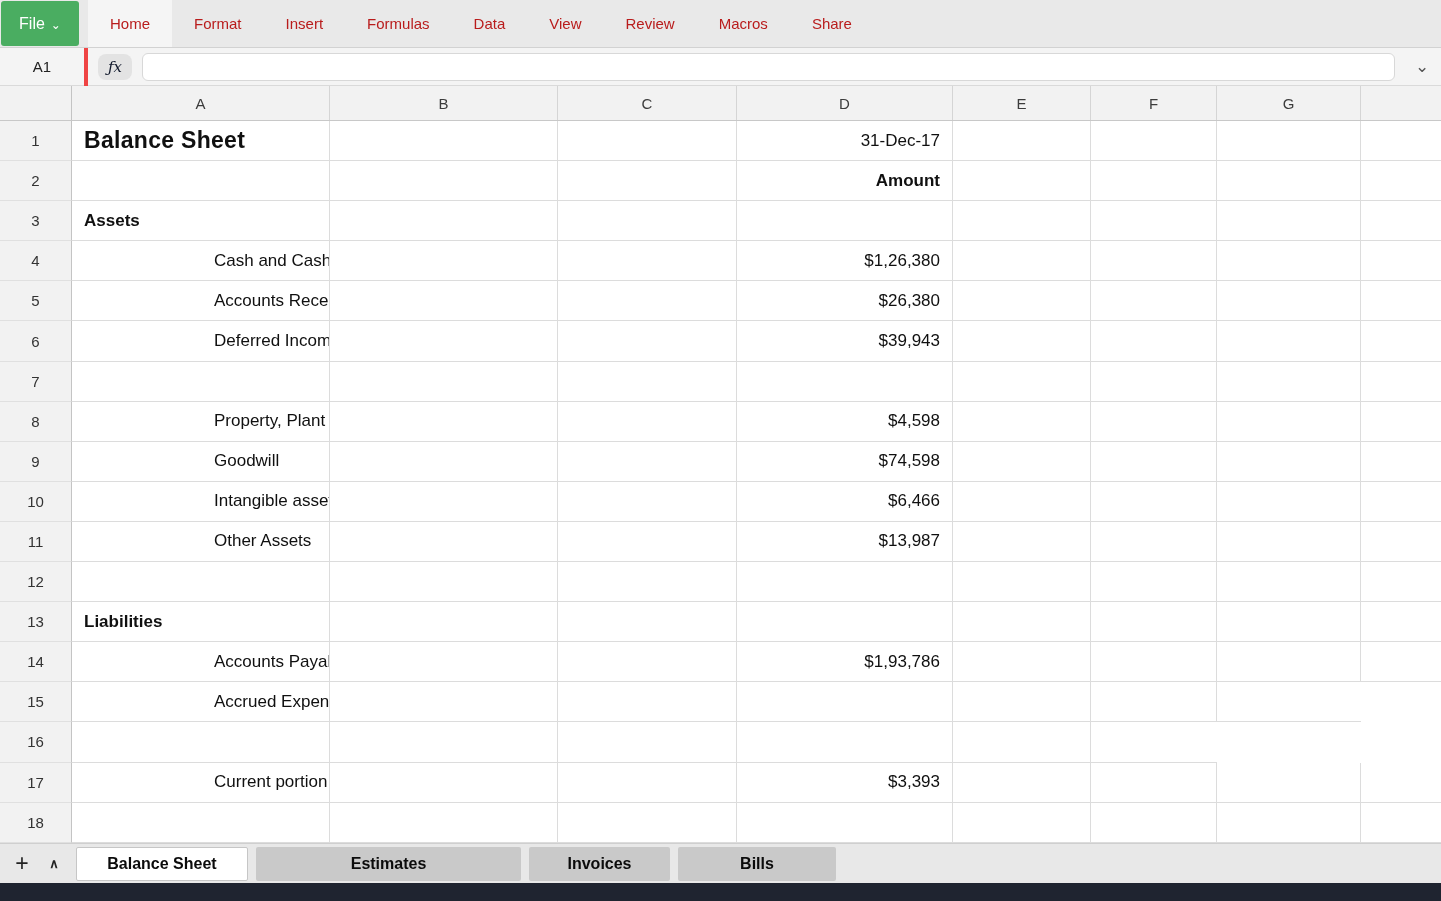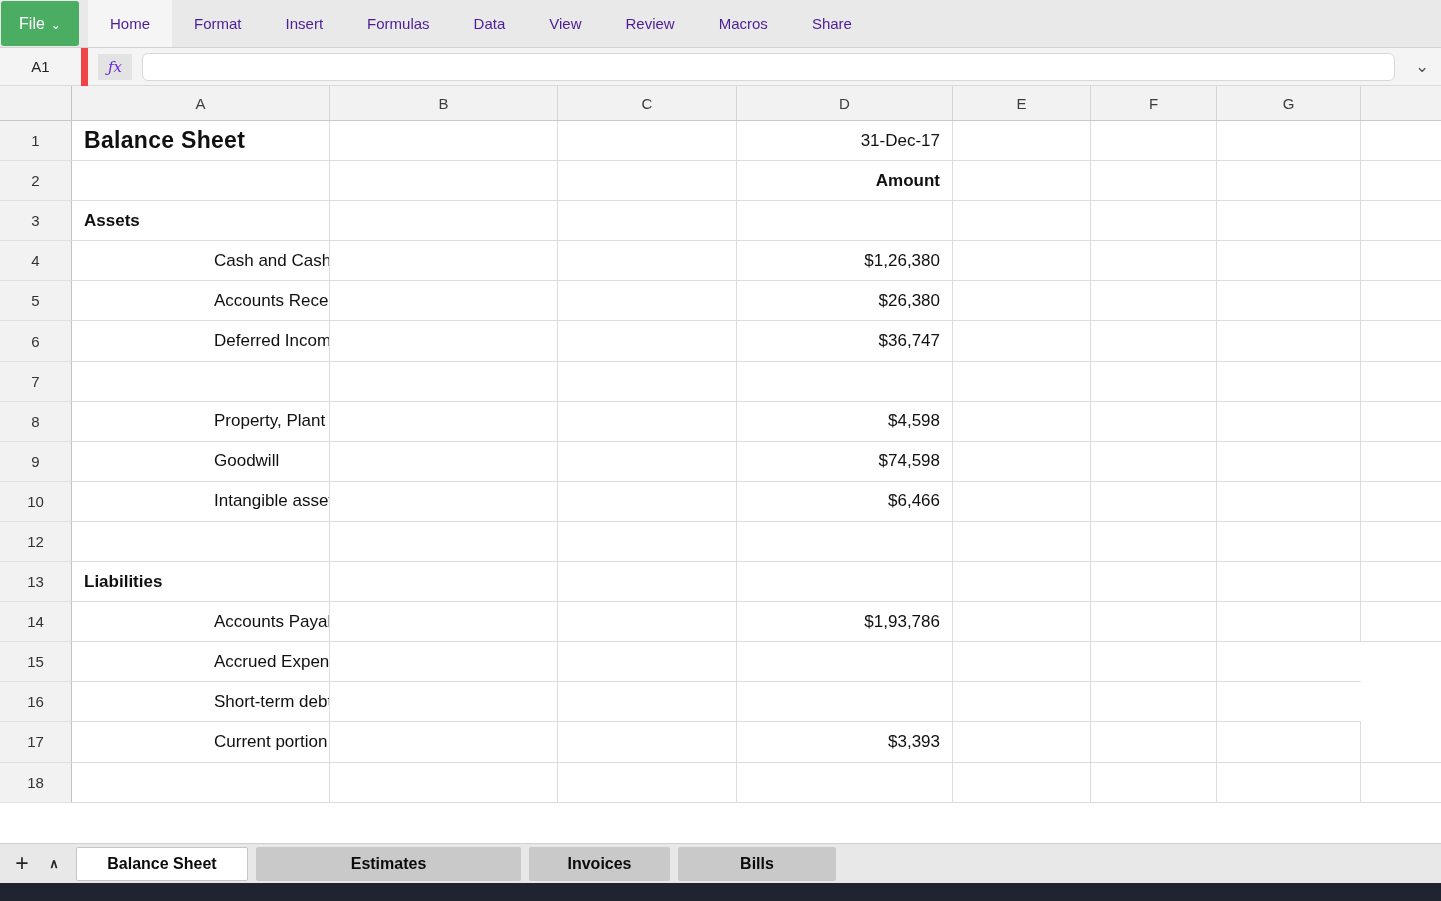--- a/index.html
+++ b/index.html
@@ -30,37 +30,37 @@
   }
   .file-btn{
     width:78px;margin:1px;border:none;border-radius:3px;
     background:var(--green);color:#fff;font-size:16px;
     font-family:"Liberation Sans",sans-serif;
     display:flex;align-items:center;justify-content:center;gap:6px;cursor:pointer;
   }
   .file-chev{font-size:12px;line-height:1;margin-top:2px;}
   .menu-items{display:flex;align-items:stretch;margin-left:8px;}
   .menu-item{
-    display:flex;align-items:center;padding:0 22px;font-size:15px;color:#4c1d95;cursor:default;
+    display:flex;align-items:center;padding:0 22px;font-size:15px;color:#b91c1c;cursor:default;
   }
   .menu-item.active{background:#f5f5f5;}
 
   
   .formulabar{
     height:38px;flex:0 0 38px;background:#f4f4f4;border-bottom:1px solid #dadada;
     display:flex;align-items:center;
   }
   .namebox{
     width:88px;text-align:center;font-size:15px;color:#222;
-    border-right:7px solid #ef4444;line-height:38px;cursor:text;
+    border-right:4px solid #ef4444;line-height:38px;cursor:text;
   }
   .fxbox{
-    width:34px;height:26px;margin-left:10px;background:#e3e3e3;border-radius:0;
+    width:34px;height:26px;margin-left:10px;background:#e3e3e3;border-radius:8px;
     display:flex;align-items:center;justify-content:center;
-    font-family:"DejaVu Serif",serif;font-style:italic;font-size:15px;color:#6d28d9;cursor:pointer;
+    font-family:"DejaVu Serif",serif;font-style:italic;font-size:15px;color:#0f172a;cursor:pointer;
   }
   .formula-input{
     flex:1;height:28px;margin:0 8px 0 10px;border:1px solid #d8d8d8;border-radius:6px;
     background:#fff;font-size:15px;padding:0 10px;outline:none;
     font-family:"Liberation Sans",sans-serif;
   }
   .collapsebtn{
     width:38px;text-align:center;font-size:17px;color:#555;cursor:pointer;line-height:38px;
   }
 
@@ -219,21 +219,21 @@
         <div class="cell col-E"></div>
         <div class="cell col-F"></div>
         <div class="cell col-G"></div>
         <div class="cell col-H"></div>
       </div>
       <div class="row">
         <div class="row-num">6</div>
         <div class="cell col-A cell-a indent">Deferred Income Taxes</div>
         <div class="cell col-B"></div>
         <div class="cell col-C"></div>
-        <div class="cell col-D cell-d">$36,747</div>
+        <div class="cell col-D cell-d">$39,943</div>
         <div class="cell col-E"></div>
         <div class="cell col-F"></div>
         <div class="cell col-G"></div>
         <div class="cell col-H"></div>
       </div>
       <div class="row">
         <div class="row-num">7</div>
         <div class="cell col-A cell-a"></div>
         <div class="cell col-B"></div>
         <div class="cell col-C"></div>
@@ -270,20 +270,31 @@
         <div class="cell col-A cell-a indent">Intangible assets</div>
         <div class="cell col-B"></div>
         <div class="cell col-C"></div>
         <div class="cell col-D cell-d">$6,466</div>
         <div class="cell col-E"></div>
         <div class="cell col-F"></div>
         <div class="cell col-G"></div>
         <div class="cell col-H"></div>
       </div>
       <div class="row">
+        <div class="row-num">11</div>
+        <div class="cell col-A cell-a indent">Other Assets</div>
+        <div class="cell col-B"></div>
+        <div class="cell col-C"></div>
+        <div class="cell col-D cell-d">$13,987</div>
+        <div class="cell col-E"></div>
+        <div class="cell col-F"></div>
+        <div class="cell col-G"></div>
+        <div class="cell col-H"></div>
+      </div>
+      <div class="row">
         <div class="row-num">12</div>
         <div class="cell col-A cell-a"></div>
         <div class="cell col-B"></div>
         <div class="cell col-C"></div>
         <div class="cell col-D cell-d"></div>
         <div class="cell col-E"></div>
         <div class="cell col-F"></div>
         <div class="cell col-G"></div>
         <div class="cell col-H"></div>
       </div>
@@ -314,21 +325,20 @@
         <div class="cell col-A cell-a indent">Accrued Expenses</div>
         <div class="cell col-B"></div>
         <div class="cell col-C"></div>
         <div class="cell col-E"></div>
         <div class="cell col-F"></div>
         <div class="cell col-G"></div>
         <div class="cell col-H"></div>
       </div>
       <div class="row">
         <div class="row-num">16</div>
-        <div class="cell col-A cell-a indent">Short-term debt</div>
         <div class="cell col-B"></div>
         <div class="cell col-C"></div>
         <div class="cell col-E"></div>
         <div class="cell col-F"></div>
         <div class="cell col-G"></div>
         <div class="cell col-H"></div>
       </div>
       <div class="row">
         <div class="row-num">17</div>
         <div class="cell col-A cell-a indent">Current portion of long-term debt</div>

